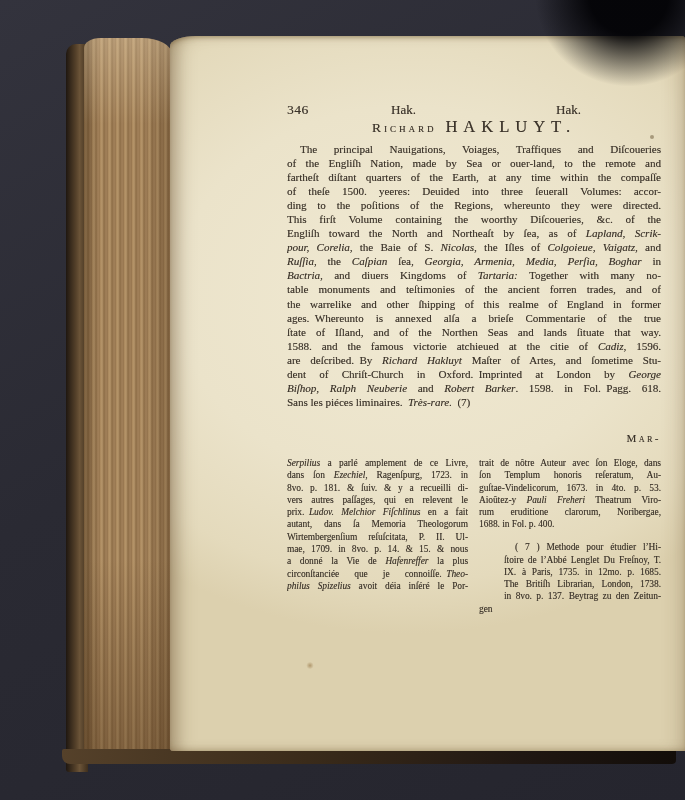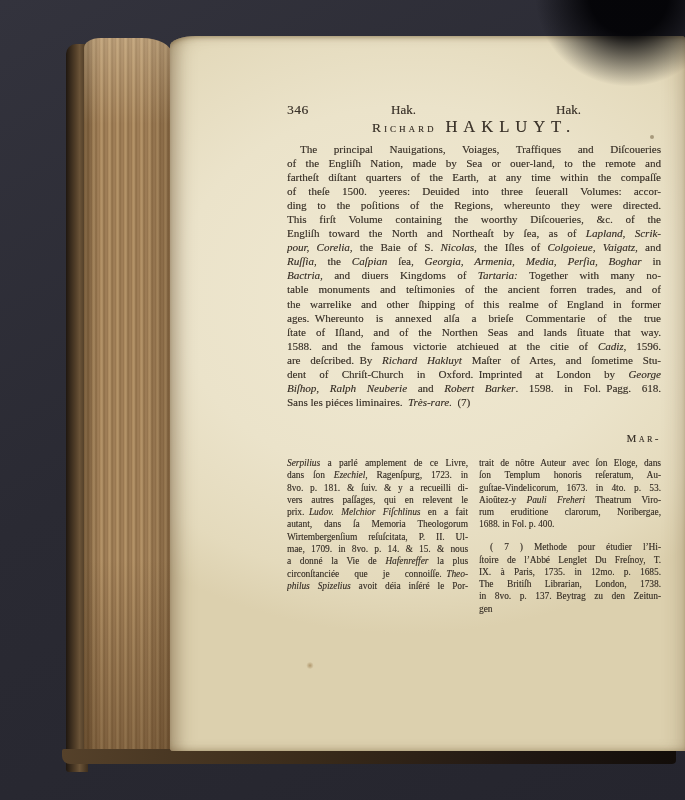--- a/index.html
+++ b/index.html
@@ -45,21 +45,21 @@
   .tline{height:14.05px;overflow:hidden;text-align:justify;text-align-last:justify;}
   .tline.nj{text-align-last:left;}
   .tline.ind{text-indent:13px;}
   .it{font-style:italic;}
   .catchword-main{position:absolute;left:117px;top:396px;width:374px;text-align:right;
                   font-variant:small-caps;font-size:11px;letter-spacing:2.5px;}
   .fn{position:absolute;top:421px;font-size:9.3px;line-height:12.3px;}
   .fn .tline{height:12.3px;}
   .fn-left{left:117px;width:181px;}
   .fn-right{left:309px;width:182px;}
-  .fn-para2{margin-top:10.5px;}
+  .fn-para2{margin-top:10.5px;margin-left:25px;}
   .fn-para2 .tline.ind{text-indent:11px;}
   .catchword-fn{text-align:left;padding-right:2px;}
 </style>
 </head>
 <body>
 
 <div class="scene">
   <div class="spine"></div>
   <div class="fore-edge"></div>
   <div class="cover-bottom"></div>

